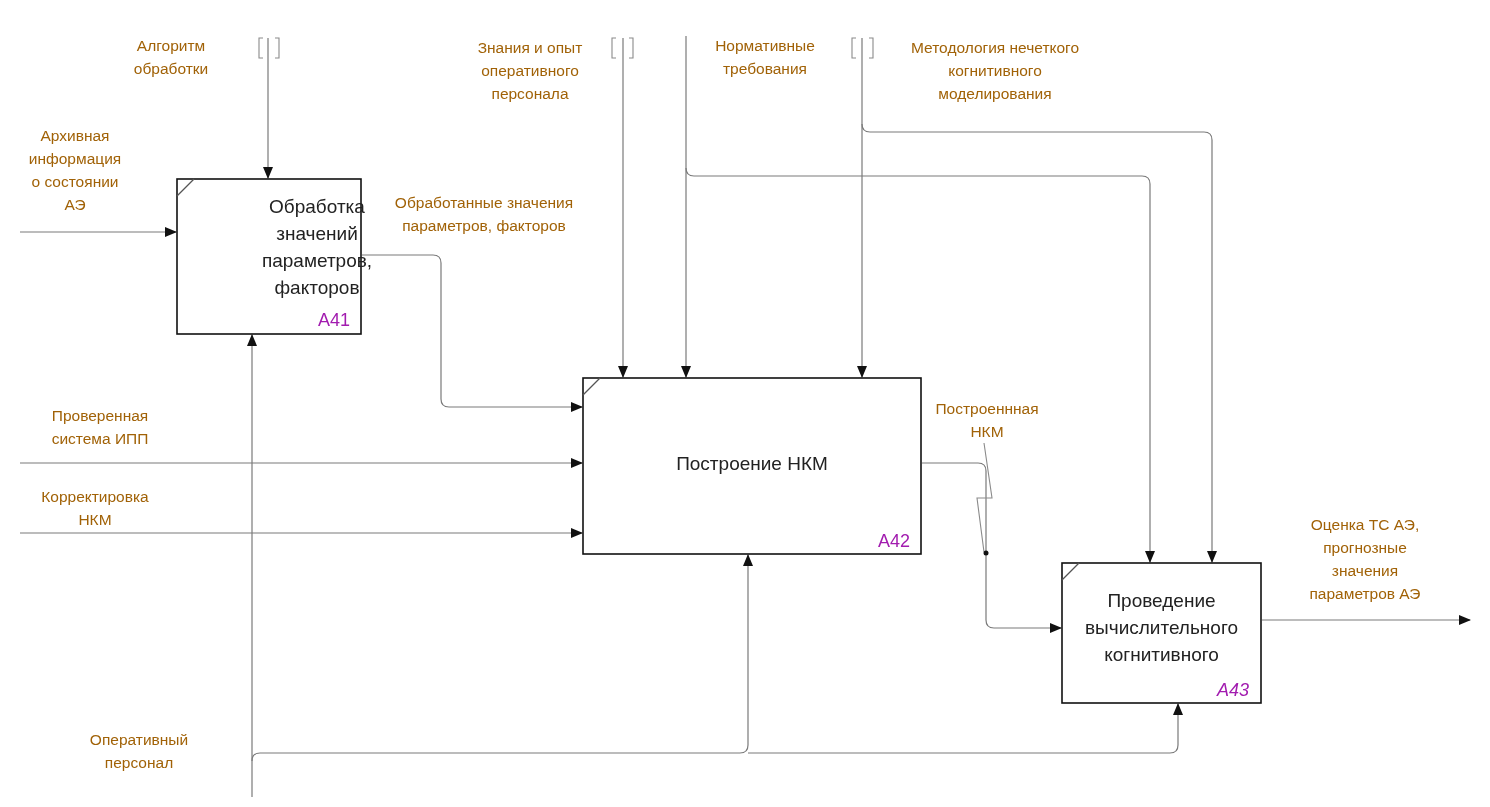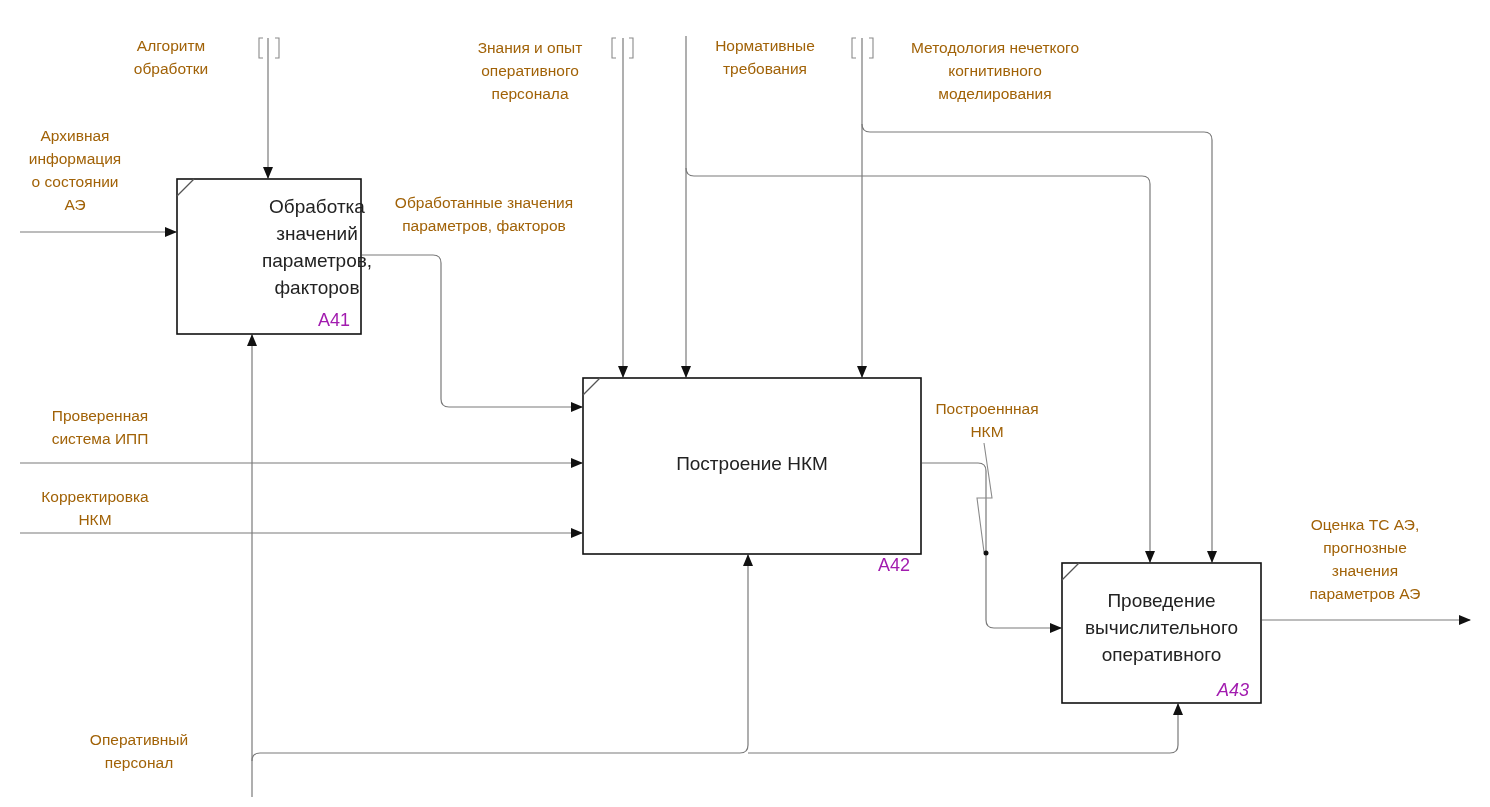--- a/index.html
+++ b/index.html
@@ -73,25 +73,25 @@
   </g>
 </svg>
 
 <div class="box-title" style="left:177px; top:193px; width:184px;padding-left:48px;">Обработка
 значений
 параметров,
 факторов</div>
 <div class="box-id" style="left:318px; top:310px;">A41</div>
 
 <div class="box-title" style="left:583px; top:450px; width:338px;">Построение НКМ</div>
-<div class="box-id" style="left:878px; top:531px;margin-top:24px;">A42</div>
+<div class="box-id" style="left:878px; top:531px;">A42</div>
 
 <div class="box-title" style="left:1062px; top:587px; width:199px;">Проведение
 вычислительного
-оперативного</div>
+когнитивного</div>
 <div class="box-id" style="left:1217px; top:680px;font-style:italic;">A43</div>
 
 <div class="lbl" style="left:96px; top:34px; width:150px;">Алгоритм
 обработки</div>
 <div class="lbl" style="left:455px; top:36px; width:150px;">Знания и опыт
 оперативного
 персонала</div>
 <div class="lbl" style="left:690px; top:34px; width:150px;">Нормативные
 требования</div>
 <div class="lbl" style="left:885px; top:36px; width:220px;">Методология нечеткого

